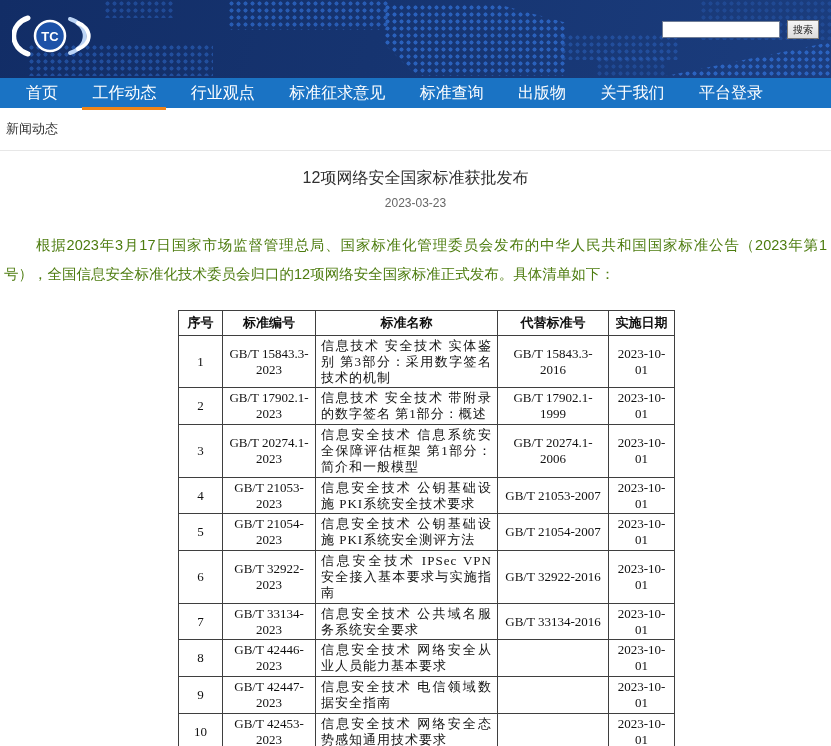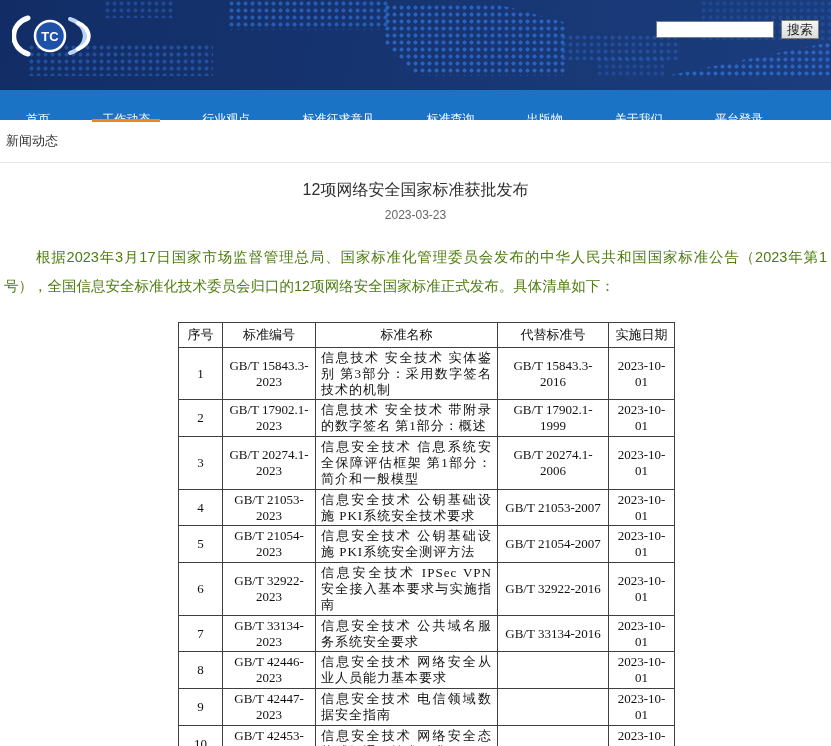--- a/index.html
+++ b/index.html
@@ -2,21 +2,21 @@
 <html style="--accent: #f08519; --nav-blue: #1a73c4; --logo-orange: #ff8a00; --dot: #2b63c0;"><head>
 <meta charset="utf-8">
 <style>
   html,body{margin:0;padding:0;}
   .page{
     width:831px;height:746px;background:#ffffff;position:relative;
     font-family:"Liberation Sans",sans-serif;overflow:hidden;
   }
   
   .banner{
-    height:90px;position:relative;overflow:hidden;
+    height:78px;position:relative;overflow:hidden;
     background:linear-gradient(105deg,#122d66 0%,#163470 45%,#1b3d7e 100%);
   }
   .dots{
     position:absolute;
     background-image:radial-gradient(circle,var(--dot,#2b63c0) 1.8px,transparent 2.3px);
     background-size:7px 7px;pointer-events:none;
   }
   .p1{left:228px;top:0;width:160px;height:30px;opacity:.85;}
   .p2{left:384px;top:4px;width:182px;height:72px;opacity:.95;
       clip-path:polygon(0 0,62% 0,100% 26%,100% 100%,18% 100%,0 55%);}
@@ -32,31 +32,31 @@
     text-shadow:-1px -1px 0 #fff,1px -1px 0 #fff,-1px 1px 0 #fff,1px 1px 0 #fff;
     white-space:nowrap;
   }
   .logo-en{font-size:6.8px;font-weight:bold;color:#dce6f5;letter-spacing:.32px;margin-top:3px;white-space:nowrap;}
   .search{position:absolute;right:12px;top:20px;display:flex;align-items:center;gap:7px;z-index:2;}
   .search input{
     width:118px;height:17px;border:1px solid #6f7d96;background:#fff;border-radius:0;
     font-size:11px;padding:0 3px;box-sizing:border-box;outline:none;
   }
   .search button{
-    height:19px;font-size:13px;line-height:15px;color:#1a1a1a;
+    height:19px;font-size:10px;line-height:15px;color:#1a1a1a;
     background:linear-gradient(#f6f6f6,#dcdcdc);border:1px solid #7c7c7c;padding:0 5px;cursor:pointer;
     font-family:"Liberation Sans",sans-serif;
   }
   
   .nav{
     height:30px;background:var(--nav-blue,#1a73c4);display:flex;align-items:stretch;
     justify-content:space-between;padding:0 58px 0 16px;
   }
   .nav-item{
-    color:#fff;font-size:12px;line-height:30px;padding:14px 10px;position:relative;
+    color:#fff;font-size:16px;line-height:30px;padding:0 10px;position:relative;
     cursor:pointer;white-space:nowrap;
   }
   .nav-item.active::after{
     content:"";position:absolute;left:0;right:0;bottom:-2px;height:3px;background:var(--accent,#f08519);
   }
   
   .breadcrumb-bar{
     height:42px;border-bottom:1px solid #e7e7e7;display:flex;align-items:center;padding:0 6px;background:#fff;
   }
   .crumb{font-size:13px;color:#333;cursor:pointer;}
@@ -71,21 +71,21 @@
   
   .std-table{
     margin:21px 0 0 178px;border-collapse:collapse;table-layout:fixed;
     font-family:"Liberation Serif","DejaVu Serif",serif;
   }
   .std-table th,.std-table td{
     border:1px solid #3f3f3f;font-size:13px;color:#101010;
     text-align:center;vertical-align:middle;padding:2px 3px;line-height:1.22;
     overflow:hidden;
   }
-  .std-table th{font-weight:normal;padding:4px 6px;}
+  .std-table th{font-weight:bold;padding:4px 6px;}
   .std-table td.col2{
     text-align:justify;letter-spacing:1px;padding:2px 5px;
   }
 </style>
 </head>
 <body>
 
 <div class="page">
 
   <header class="banner">

